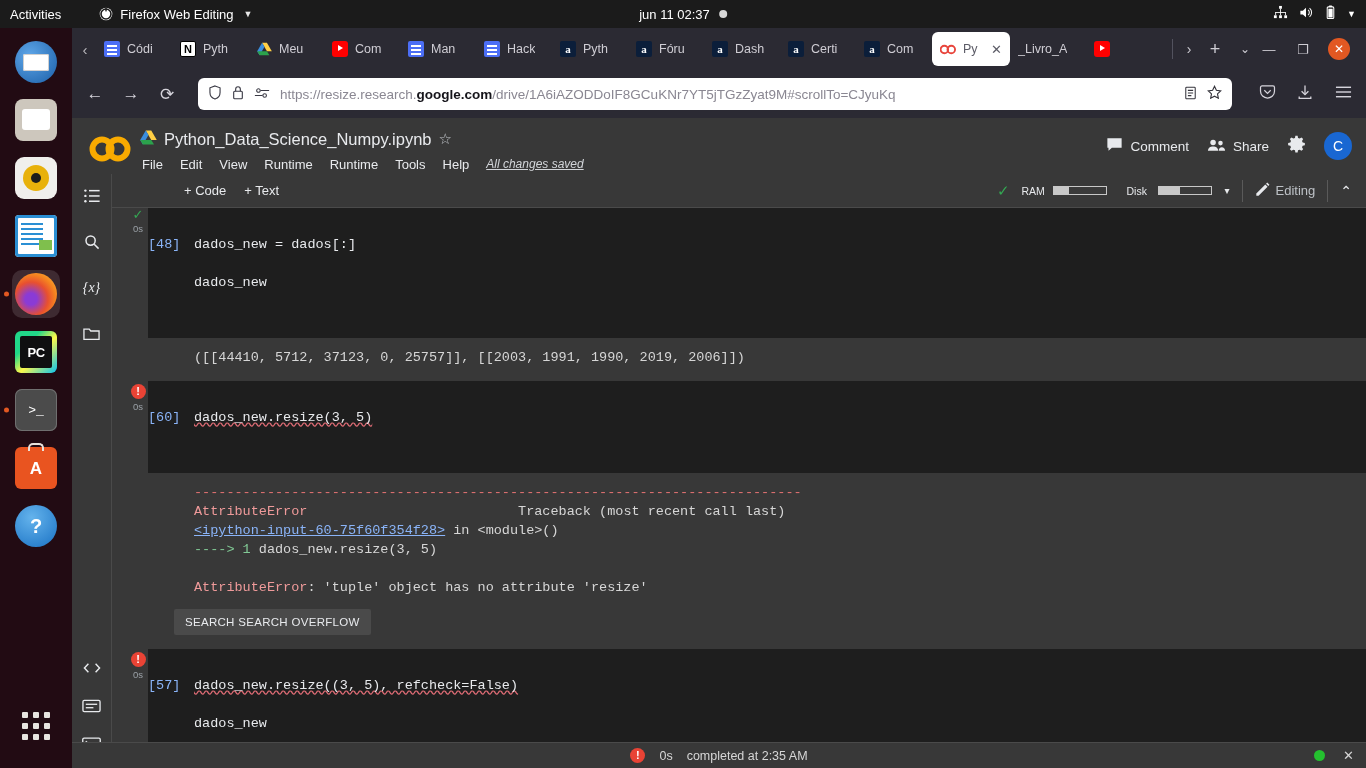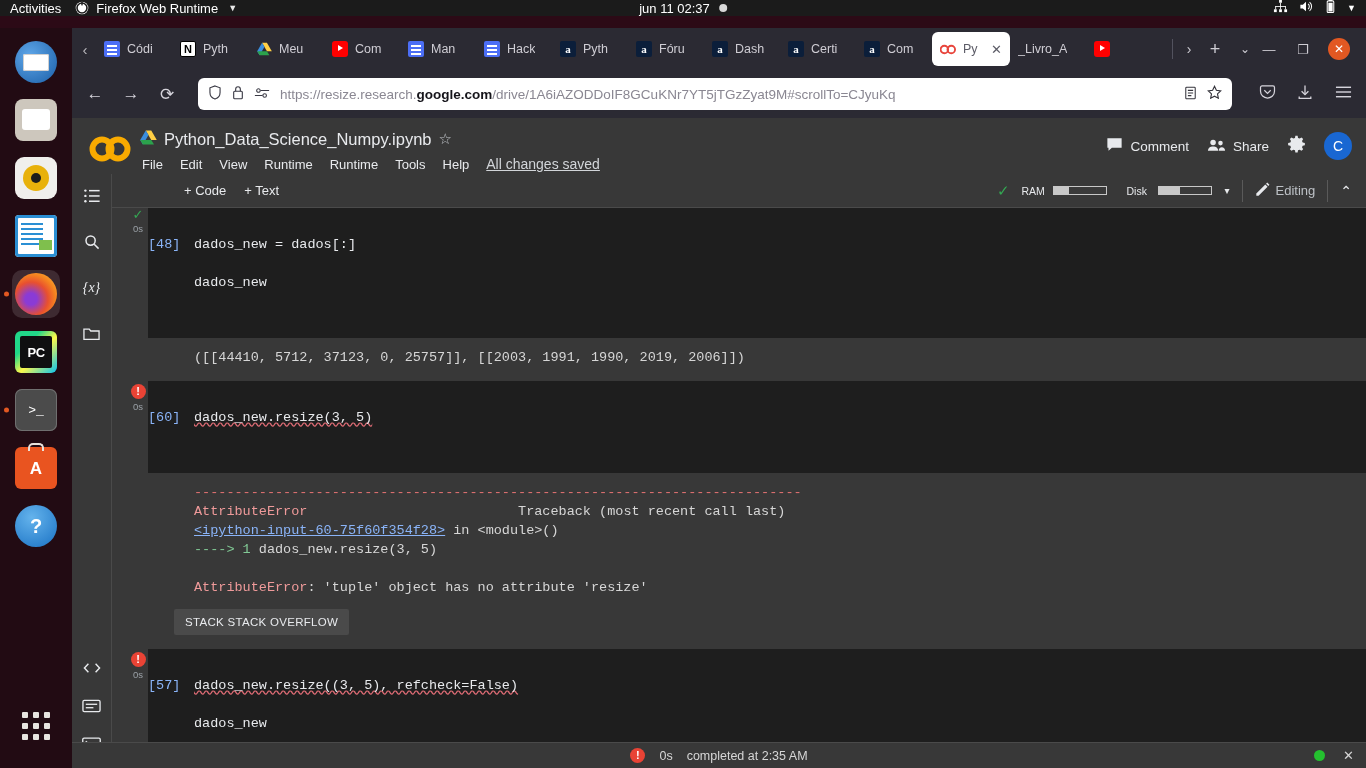--- a/index.html
+++ b/index.html
@@ -6,23 +6,23 @@
   html, body {
     width: 1366px; height: 768px;
     overflow: hidden;
     font-family: "Liberation Sans", sans-serif;
     background: #2c0a16;
   }
   #root { position: relative; width: 1366px; height: 768px; }
 
   
   .gnome-topbar {
-    position: absolute; top: 0; left: 0; width: 1366px; height: 16px;
+    position: absolute; top: 0; left: 0; width: 1366px; height: 28px;
     background: #1b1b1b; color: #e6e6e6;
-    display: flex; align-items: center; font-size: 13px;
+    display: flex; align-items: center; font-size: 13px; gap: 24px;
   }
   .gnome-activities { padding: 0 14px 0 10px; color: #ffffff; font-size: 13px; }
   .gnome-app { display: flex; align-items: center; gap: 7px; color: #ffffff; }
   .ff-mini { width: 14px; height: 14px; display:inline-block; }
   .gnome-caret { font-size: 9px; opacity: .9; margin-left: 3px; }
   .gnome-clock {
     position: absolute; left: 50%; transform: translateX(-50%);
     display: flex; align-items: center; gap: 9px; color: #ffffff; font-size: 13px;
   }
   .clock-dot { width: 8px; height: 8px; border-radius: 50%; background: #d8d8d8; display:inline-block; }
@@ -129,21 +129,21 @@
   
   .colab { flex: 1 1 auto; background:#383838; position:relative; overflow:hidden; }
   .colab-header { height: 56px; display:flex; align-items:flex-start; padding: 8px 14px 0 16px; }
   .colab-logo { width: 46px; height: 46px; flex:0 0 46px; display:flex; align-items:center; justify-content:center; }
   .colab-titles { margin-left: 6px; }
   .title-row { display:flex; align-items:center; gap:7px; height: 26px; }
   .nb-title { color:#e8eaed; font-size:16.5px; }
   .star-ico { color:#bdc1c6; font-size: 15px; }
   .menu-row { display:flex; align-items:center; gap:17px; height:24px; padding-left: 2px; }
   .menu-item { color:#e8eaed; font-size:13px; }
-  .saved-note { color:#d2d5d9; font-size:14px; text-decoration: underline; }
+  .saved-note { color:#d2d5d9; font-size:12px; text-decoration: underline; font-style: italic; }
   .header-right { margin-left:auto; display:flex; align-items:center; gap:18px; padding-top:6px; }
   .hdr-btn { display:flex; align-items:center; gap:7px; color:#e8eaed; font-size:13.5px; }
   .avatar { width:28px; height:28px; border-radius:50%; background:#1967d2; color:#fff; display:flex; align-items:center; justify-content:center; font-size:14px; }
 
   
   .colab-toolbar { height: 34px; display:flex; align-items:center; padding: 0 14px 0 112px; border-bottom: 1px solid #4a4a4a; }
   .add-btn { color:#e8eaed; font-size:13px; margin-right: 18px; }
   .tb-right { margin-left:auto; display:flex; align-items:center; gap:12px; color:#e8eaed; font-size:11px; }
   .res-meter { display:flex; flex-direction:row; gap:19px; }
   .res-row { display:flex; align-items:center; gap:6px; }
@@ -224,21 +224,21 @@
   <div class="gnome-topbar">
     <span class="gnome-activities">Activities</span>
     <span class="gnome-app">
       <span class="ff-mini">
         <svg width="14" height="14" viewBox="0 0 14 14">
             <circle cx="7" cy="7" r="6.3" fill="#fff"></circle>
             <path d="M7 1.2a5.8 5.8 0 1 0 0 11.6A5.8 5.8 0 0 0 7 1.2zm0 1.6a4.2 4.2 0 1 1 0 8.4 4.2 4.2 0 0 1 0-8.4z" fill="#1b1b1b"></path>
             <rect x="6.3" y="0.4" width="1.4" height="4" fill="#1b1b1b"></rect>
           </svg>
       </span>
-      <span>Firefox Web Runtime</span>
+      <span>Firefox Web Editing</span>
       <span class="gnome-caret">▼</span>
     </span>
     <span class="gnome-clock">
       <span>jun 11  02:37</span>
       <span class="clock-dot"></span>
     </span>
     <span class="gnome-tray">
       <span>
         <svg width="15" height="15" viewBox="0 0 16 16" fill="#fff">
             <rect x="6.5" y="1" width="3" height="3"></rect>
@@ -649,21 +649,21 @@
           </div>
           <div class="code-area">
 <div class="code-line"><span class="prompt">[60]</span><span class="squiggle">dados_new.resize(3, 5)</span></div>
           </div>
           <div class="output"><span class="err-sep">---------------------------------------------------------------------------</span>
 <span class="err-name">AttributeError</span>                          <span>Traceback (most recent call last)</span>
 <span class="err-file">&lt;ipython-input-60-75f60f354f28&gt;</span><span> in &lt;module&gt;()</span>
 <span class="err-arrow">----&gt; 1</span><span> dados_new.resize(3, 5)</span>
 
 <span class="err-name">AttributeError</span><span>: 'tuple' object has no attribute 'resize'</span></div>
-          <span class="so-btn">STACK STACK OVERFLOW</span>
+          <span class="so-btn">SEARCH SEARCH OVERFLOW</span>
         </div>
 
         <div class="cell" style="margin-top:14px;">
           <div class="cell-gutter">
             <div class="status-err">!</div>
             <div class="gutter-time">0s</div>
           </div>
           <div class="code-area">
 <div class="code-line"><span class="prompt">[57]</span><span class="squiggle">dados_new.resize((3, 5), refcheck=False)</span></div>
 <div class="code-line"><span class="code-indent"></span><span>dados_new</span></div>

